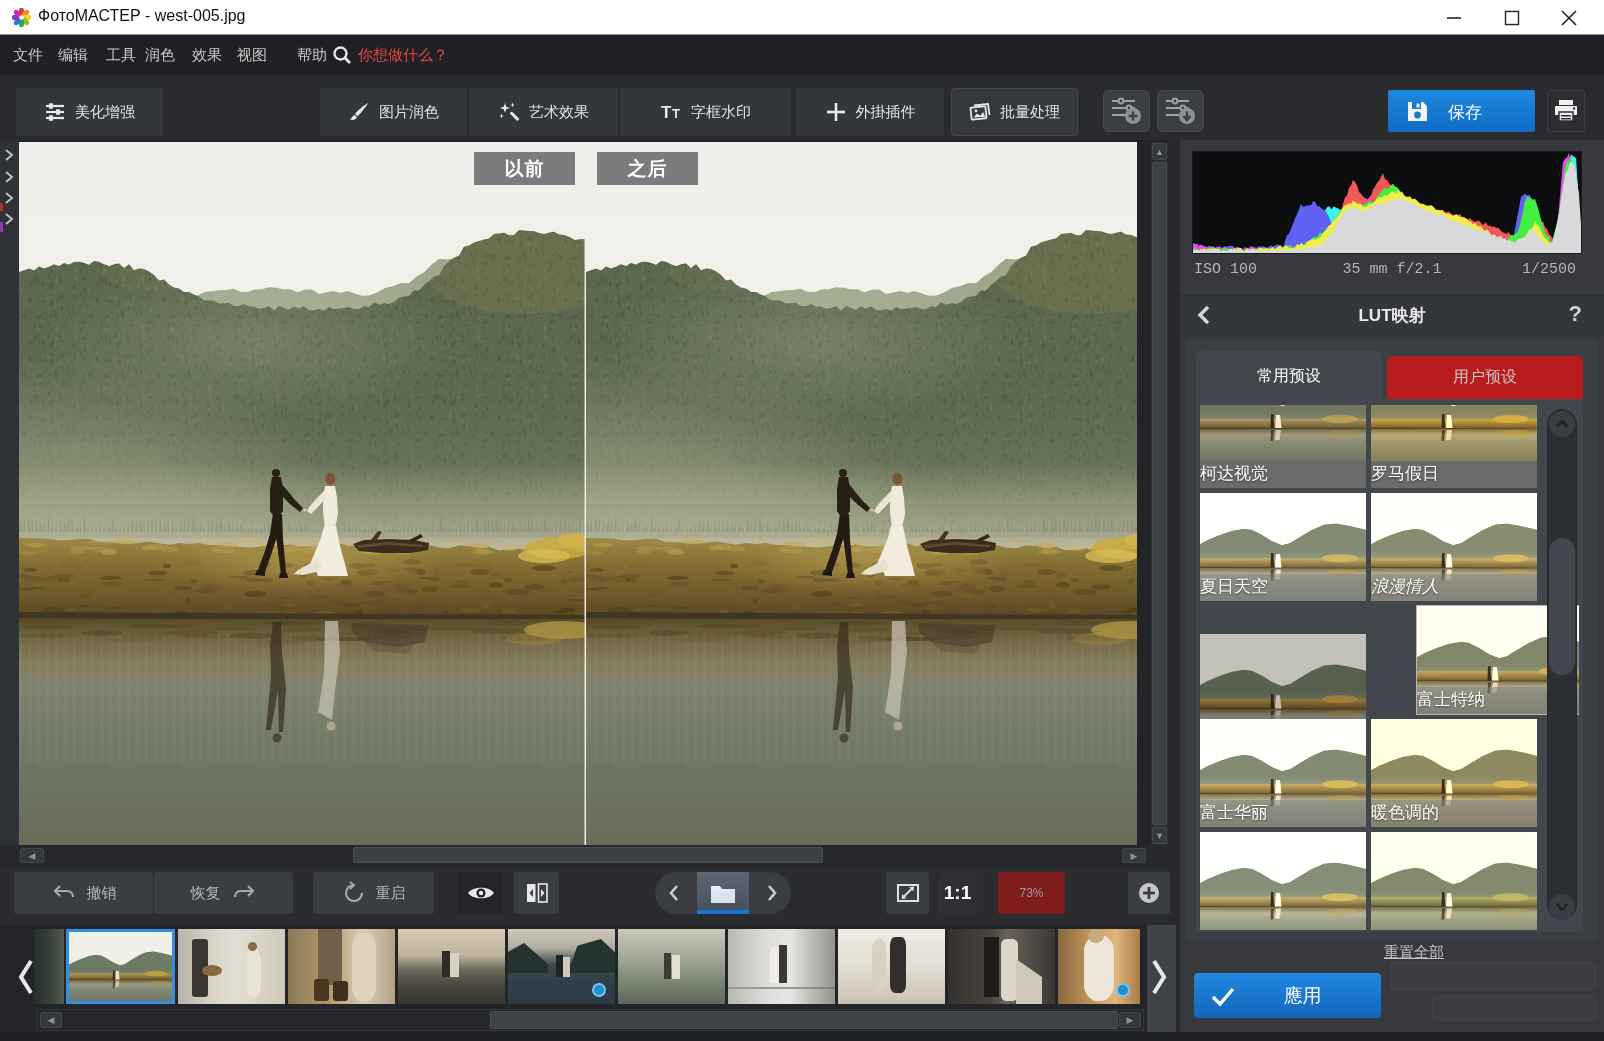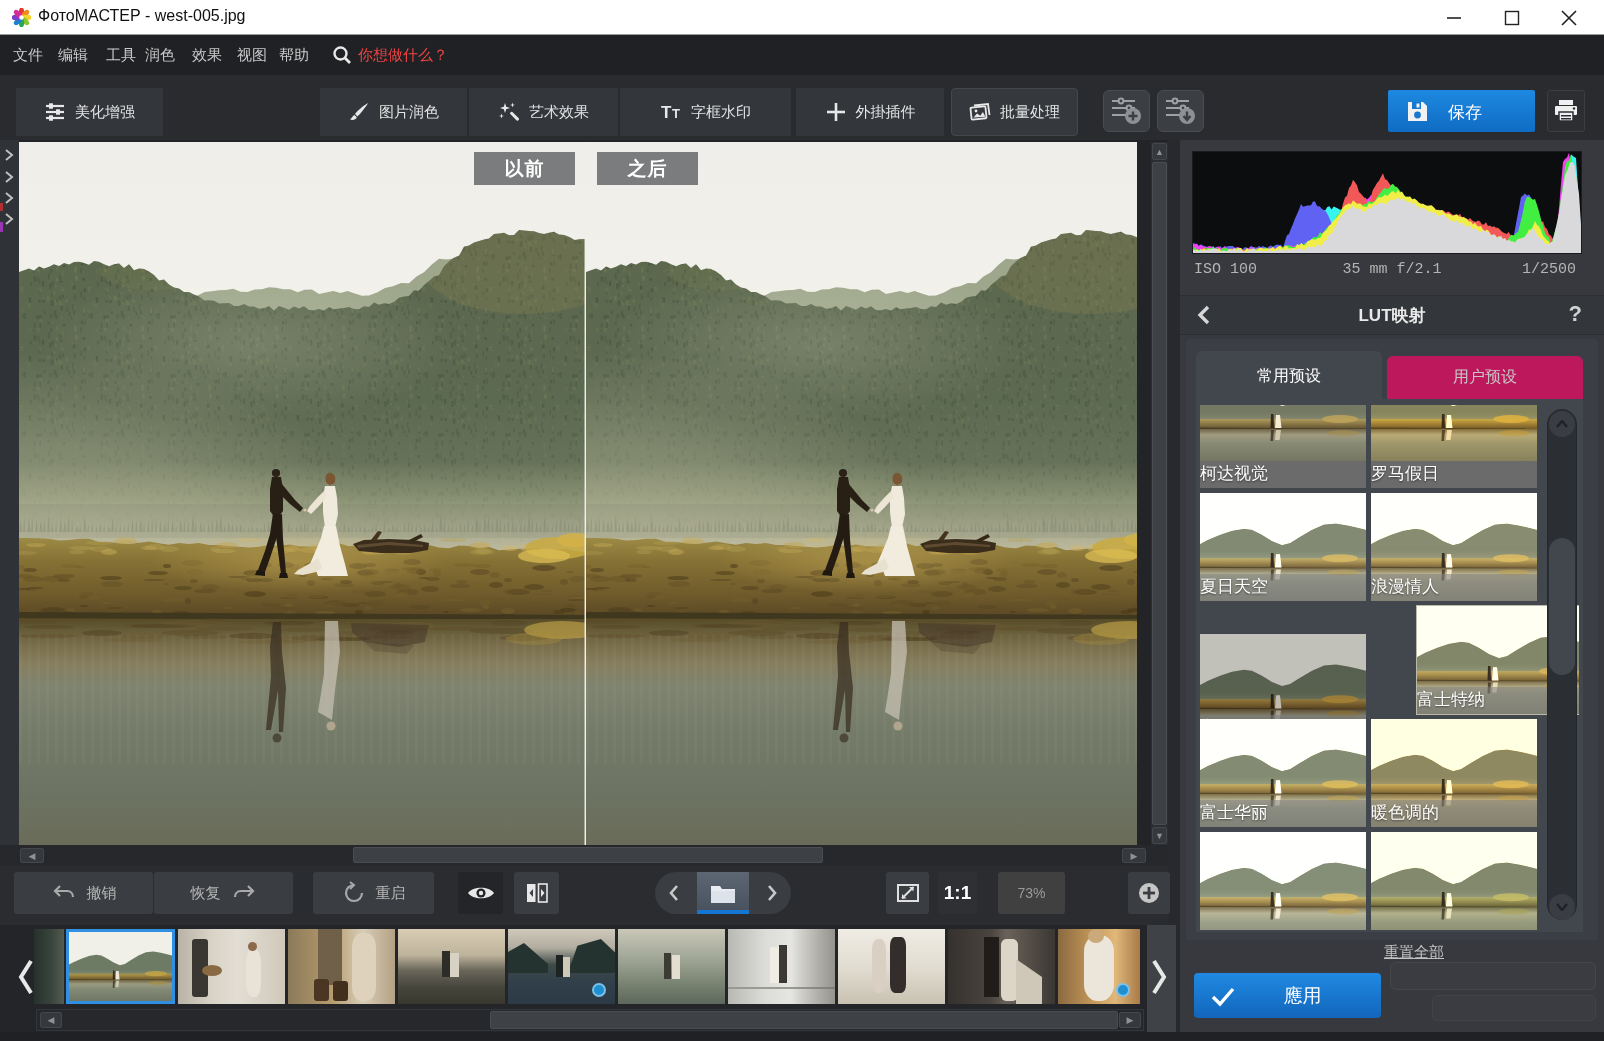--- a/index.html
+++ b/index.html
@@ -692,21 +692,21 @@
     <svg class="abs" style="left:1555px;top:0" width="28" height="35">
       <path d="M7,11 L21,25 M21,11 L7,25" stroke="#222" stroke-width="1.6"></path>
     </svg>
     <div class="abs" id="menubar"></div>
     <div class="mi" style="left:13px">文件</div>
     <div class="mi" style="left:58px">编辑</div>
     <div class="mi" style="left:106px">工具</div>
     <div class="mi" style="left:145px">润色</div>
     <div class="mi" style="left:192px">效果</div>
     <div class="mi" style="left:237px">视图</div>
-    <div class="mi" style="left:279px">帮助</div>
+    <div class="mi" style="left:297px">帮助</div>
     <svg class="abs" style="left:331px;top:44px" width="22" height="22" viewBox="0 0 22 22">
       <circle cx="9.5" cy="9.5" r="6" fill="none" stroke="#e8e8e8" stroke-width="2.4"></circle>
       <line x1="14" y1="14" x2="19" y2="19" stroke="#e8e8e8" stroke-width="2.8"></line>
     </svg>
     <div class="mi" style="left:358px;color:#ef4444">你想做什么？</div>
     <div class="abs" id="toolbar"></div>
     <div class="tab" style="left:16px;width:147px">
       <svg class="ticon" viewBox="0 0 22 22">
         <g stroke="#e8e8e8" stroke-width="2.2" fill="#e8e8e8">
           <line x1="2" y1="5" x2="20" y2="5"></line>
@@ -856,42 +856,42 @@
       <div class="histlbl" style="left:0;width:424px;text-align:center">35 mm f/2.1</div>
       <div class="histlbl" style="right:28px">1/2500</div>
       <div class="abs" id="lutheader"></div>
       <svg class="abs" style="left:16px;top:164px" width="16" height="22" viewBox="0 0 16 22">
         <path d="M12,3 L4,11 L12,19" fill="none" stroke="#d6d6d6" stroke-width="3.4"></path>
       </svg>
       <div class="t abs" style="position:absolute;width:424px;text-align:center;top:164px;font-size:17px;font-weight:bold;color:#eaeaea">LUT映射</div>
       <div class="abs" style="right:22px;top:161px;font-size:22px;font-weight:bold;color:#d2d2d2">?</div>
       <div class="abs" id="presetpanel"></div>
       <div class="ptab" style="left:16px;top:211px;width:186px;height:50px;background:#42464d;color:#fff">常用预设</div>
-      <div class="ptab" style="left:207px;top:216px;width:196px;height:43px;background:#be185d;color:#c6c6c6">用户预设</div>
+      <div class="ptab" style="left:207px;top:216px;width:196px;height:43px;background:#b91c1c;color:#c6c6c6">用户预设</div>
       <div class="abs" style="left:16px;top:259px;width:387px;height:533px;background:#42464d"></div>
       <div class="abs" style="left:20px;top:262px;width:379px;height:528px;overflow:hidden">
         <div class="cell" style="left:0px;top:3px;height:83px;">
           <svg width="166" height="56" style="filter:sepia(0.25) saturate(0.95) brightness(0.96)">
             <use href="#mini" y="-50" width="166" height="106"></use>
           </svg>
           <div class="plabel">柯达视觉</div>
         </div>
         <div class="cell" style="left:0px;top:91px;">
           <svg width="166" height="108" viewBox="0 0 166 106" preserveAspectRatio="none" style="filter:brightness(1.12) saturate(0.85) sepia(0.12)">
             <use href="#mini"></use>
           </svg>
           <div class="plabel">夏日天空</div>
         </div>
         <div class="cell" style="left:171px;top:3px;height:83px;">
           <svg width="166" height="56" style="filter:sepia(0.45) saturate(1.6) brightness(1.02)">
             <use href="#mini" y="-50" width="166" height="106"></use>
           </svg>
           <div class="plabel">罗马假日</div>
         </div>
-        <div class="cell" style="left:171px;top:91px;">
+        <div class="cell" style="left:171px;top:91px;font-style:italic;">
           <svg width="166" height="108" viewBox="0 0 166 106" preserveAspectRatio="none" style="filter:sepia(0.32) brightness(1.1) saturate(1.05)">
             <use href="#mini"></use>
           </svg>
           <div class="plabel">浪漫情人</div>
         </div>
         <div class="cell" style="left:0px;top:204px;margin-top:28px;">
           <svg width="166" height="108" viewBox="0 0 166 106" preserveAspectRatio="none" style="filter:brightness(0.8) saturate(1.05) hue-rotate(-5deg)">
             <use href="#mini"></use>
           </svg>
           <div class="plabel">夜暮深沉</div>
@@ -1009,21 +1009,21 @@
         <path d="M14,7 L18.5,7 L18.5,11.5 Z" fill="#e0e0e0"></path>
       </svg>
     </div>
     <div class="bbtn" style="left:938px;width:39px;background:#2e3034;font-size:19px;font-weight:bold;color:#fff">1:1</div>
     <div class="bbtn" style="left:992px;width:40px;background:#2a2c2f">
       <svg width="26" height="26" viewBox="0 0 26 26">
         <circle cx="13" cy="13" r="10" fill="#c6c6c6"></circle>
         <rect x="7" y="11.6" width="12" height="2.8" fill="#3a3d42"></rect>
       </svg>
     </div>
-    <div class="bbtn" style="left:998px;width:67px;background:#404040;color:#999;font-size:14px">73%</div>
+    <div class="bbtn" style="left:998px;width:67px;background:#7f1d1d;color:#999;font-size:12px">73%</div>
     <div class="bbtn" style="left:1128px;width:42px">
       <svg width="26" height="26" viewBox="0 0 26 26">
         <circle cx="13" cy="13" r="10" fill="#c6c6c6"></circle>
         <rect x="7" y="11.6" width="12" height="2.8" fill="#3a3d42"></rect>
         <rect x="11.6" y="7" width="2.8" height="12" fill="#3a3d42"></rect>
       </svg>
     </div>
     <div class="abs" id="filmstrip"></div>
     <svg class="abs" style="left:16px;top:958px" width="20" height="38" viewBox="0 0 20 38">
       <path d="M15,3 L5,19 L15,35" fill="none" stroke="#e8e8e8" stroke-width="4"></path>

